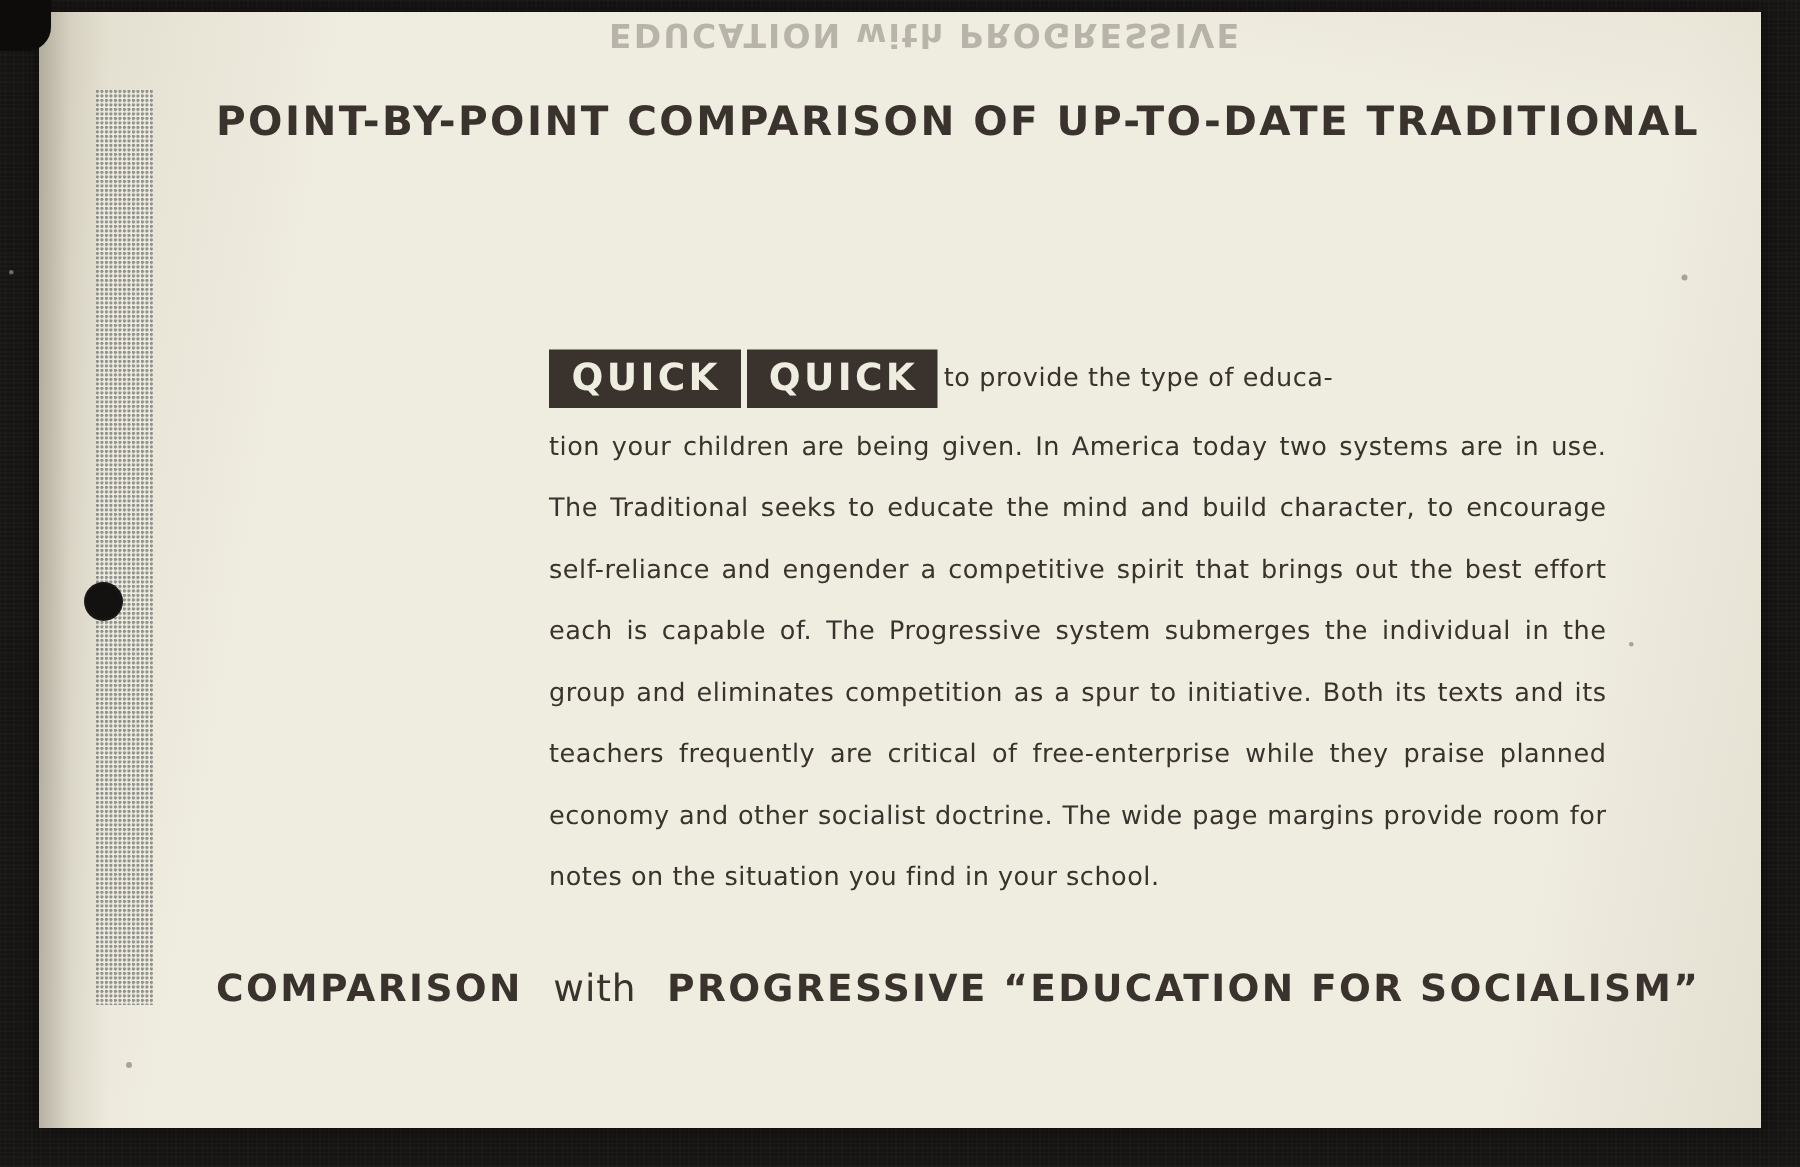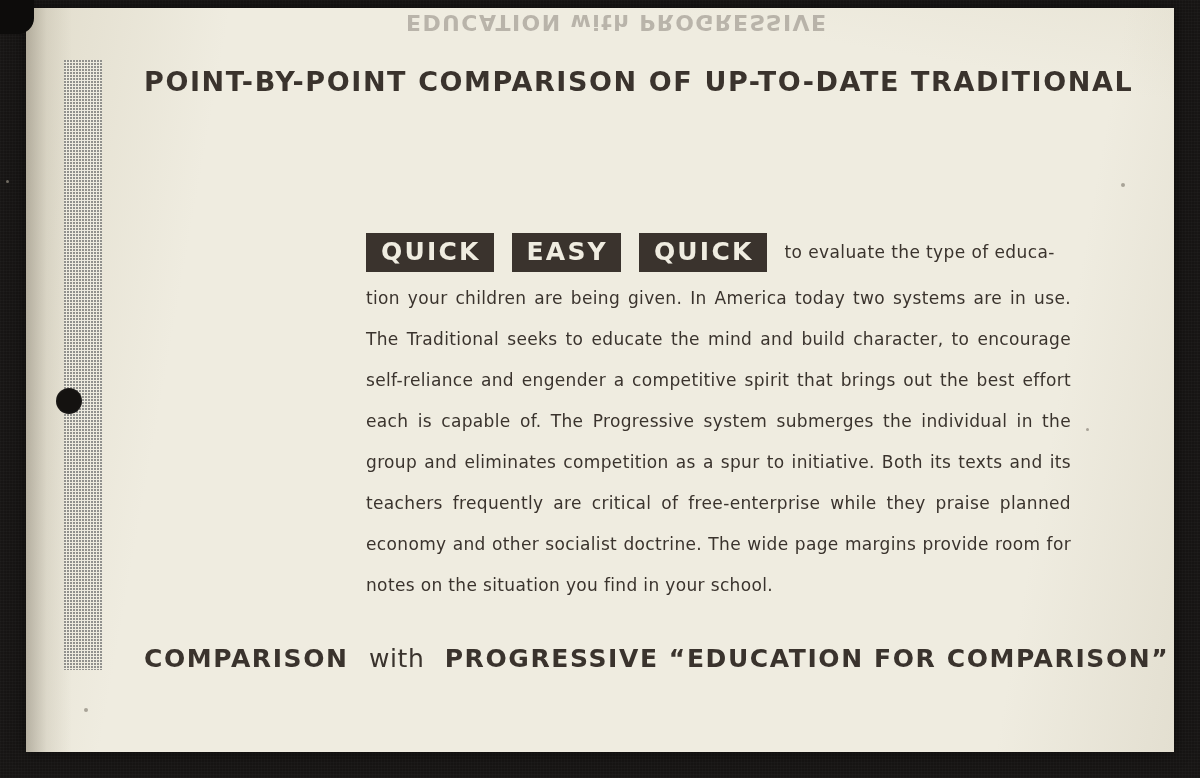--- a/index.html
+++ b/index.html
@@ -131,21 +131,21 @@
   
   #body-block {
     position: absolute;
     left: 340px;
     top: 225px;
     width: 705px;
   }
   #tagline {
     display: flex;
     align-items: center;
-    gap: 18px;
+    gap: 4px;
     margin-bottom: 2px;
     flex-wrap: wrap;
   }
   .chip {
     display: inline-block;
     background: #3a332d;
     color: #efece0;
     font-family: "DejaVu Sans", sans-serif;
     font-weight: 700;
     font-size: 25px;
@@ -194,33 +194,32 @@
 
   <div id="gutter-shade"></div>
   <div id="halftone-bar"></div>
   <div id="punch-hole"></div>
 
   <div class="headline" id="title-line">POINT-BY-POINT COMPARISON OF UP-TO-DATE TRADITIONAL</div>
 
   <div id="body-block">
     <div id="tagline">
       <span class="chip">QUICK</span>
-      <span class="chip">EASY</span>
       <span class="chip">QUICK</span>
-      <span id="tagline-tail">to evaluate the type of educa-</span>
+      <span id="tagline-tail">to provide the type of educa-</span>
     </div>
     <div id="body-text">
       <p>tion your children are being given. In America today two systems are in use. The Traditional seeks to educate the mind and build character, to encourage self-reliance and engender a competitive spirit that brings out the best effort each is capable of. The Progressive system submerges the individual in the group and eliminates competition as a spur to initiative. Both its texts and its teachers frequently are critical of free-enterprise while they praise planned economy and other socialist doctrine. The wide page margins provide room for notes on the situation you find in your school.</p>
     </div>
   </div>
 
   <div class="headline" id="footer-line">
     <span>COMPARISON</span>
     <span class="lower" style="margin:0 10px;">with</span>
-    <span>PROGRESSIVE “EDUCATION FOR COMPARISON”</span>
+    <span>PROGRESSIVE “EDUCATION FOR SOCIALISM”</span>
   </div>
 
   <div class="speck" style="left:1095px; top:175px; width:4px; height:4px;"></div>
   <div class="speck" style="left:1060px; top:420px; width:3px; height:3px;"></div>
   <div class="speck" style="left:58px; top:700px; width:4px; height:4px;"></div>
 </div>
 
 <div id="corner-nub" style="left:0px; top:0px;"></div>
 
 </body></html>

